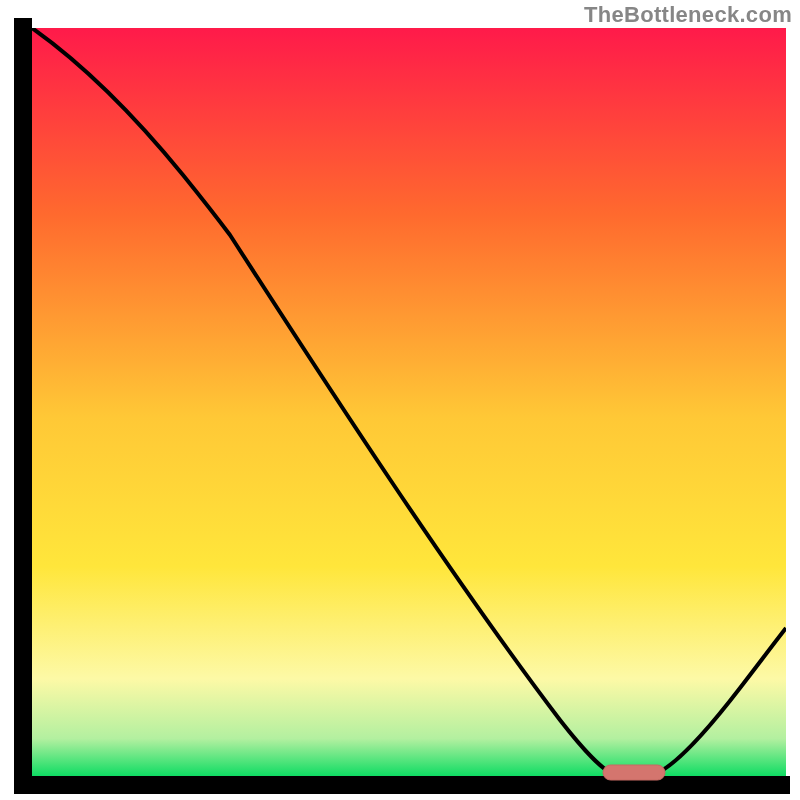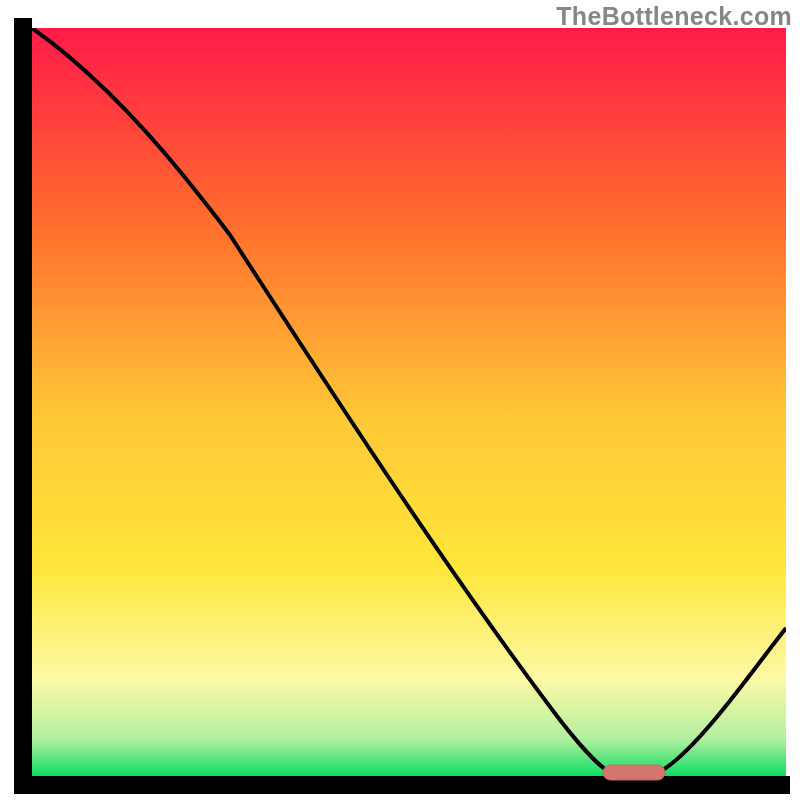--- a/index.html
+++ b/index.html
@@ -14,21 +14,21 @@
   .frame {
     position: relative;
     width: 800px;
     height: 800px;
   }
   .watermark {
     position: absolute;
     top: 2px;
     right: 8px;
     color: #7a7a7a;
-    font-size: 25px;
+    font-size: 22px;
     font-weight: 600;
     opacity: 0.9;
     letter-spacing: 0.3px;
   }
   svg {
     display: block;
   }
 </style>
 </head>
 <body>

